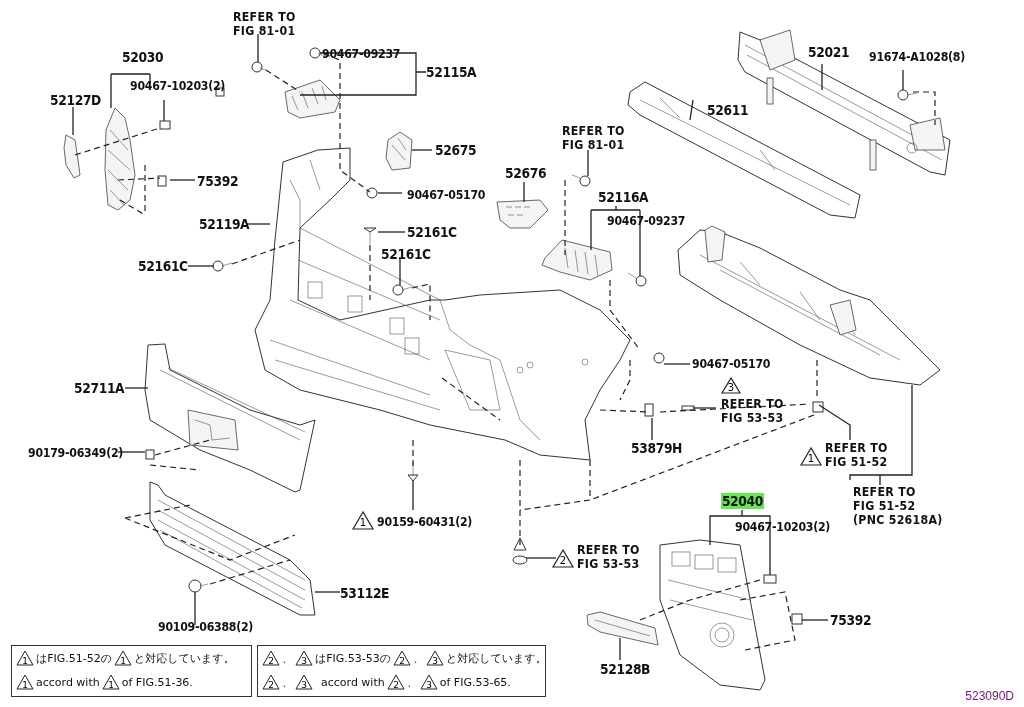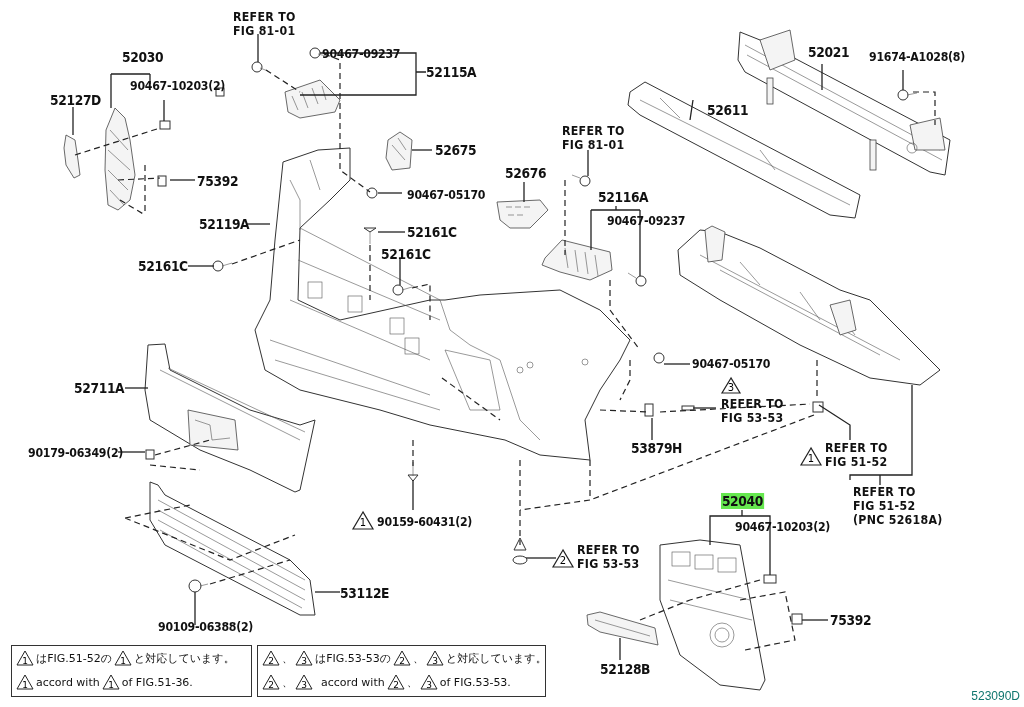--- a/index.html
+++ b/index.html
@@ -9,21 +9,21 @@
   .lbl { position:absolute; font-family:"DejaVu Sans", sans-serif; font-size:13px;
          letter-spacing:-0.3px; white-space:nowrap; color:#111; line-height:14px; }
   .lbl.big { font-size:14px; font-weight:bold; letter-spacing:-0.4px; transform:scaleX(0.88); transform-origin:left top; }
   .lbl.med { font-size:12.5px; font-weight:bold; letter-spacing:-0.3px; transform:scaleX(0.88); transform-origin:left top; }
   .lbl.ref { font-size:12px; font-weight:bold; letter-spacing:0.3px; line-height:14px; transform:scaleX(0.92); transform-origin:left top; }
   .hl { background:#66e84f; padding:0 1px; }
   .note-box { position:absolute; border:1.5px solid #333; background:#fff; box-sizing:border-box;
               font-family:"DejaVu Sans", sans-serif; font-size:11px; color:#111; }
   .note-line { position:absolute; left:4px; white-space:nowrap; display:flex; align-items:center; gap:2px; }
   .note-line svg { width:18px; height:16px; }
-  .diagram-id { position:absolute; right:4px; bottom:4px; font-size:12px; color:#0f766e; font-family:"Liberation Sans", sans-serif; }
+  .diagram-id { position:absolute; right:10px; bottom:4px; font-size:12px; color:#701a75; font-family:"Liberation Sans", sans-serif; }
 </style>
 </head>
 <body>
 
 <svg id="diagram" viewBox="0 0 1024 707" xmlns="http://www.w3.org/2000/svg">
   <defs>
     <style>
       .ln { stroke:#222; stroke-width:1.3; fill:none; }
       .dsh { stroke:#222; stroke-width:1.2; fill:none; stroke-dasharray:6 4; }
       .part { stroke:#333; stroke-width:1; fill:#fff; }
@@ -368,17 +368,17 @@
     <span style="margin-left:6px;">accord with</span>
     <svg viewBox="0 0 18 16">
         <polygon points="9,1 1,15 17,15" fill="#fff" stroke="#222" stroke-width="1"></polygon>
         <text x="9" y="13.5" font-size="9" text-anchor="middle" font-family="DejaVu Sans, sans-serif">2</text>
       </svg>
     <span>、</span>
     <svg viewBox="0 0 18 16">
         <polygon points="9,1 1,15 17,15" fill="#fff" stroke="#222" stroke-width="1"></polygon>
         <text x="9" y="13.5" font-size="9" text-anchor="middle" font-family="DejaVu Sans, sans-serif">3</text>
       </svg>
-    <span>of FIG.53-53.</span>
+    <span>of FIG.53-65.</span>
   </div>
 </div>
 
 <div class="diagram-id">523090D</div>
 
 </body></html>

